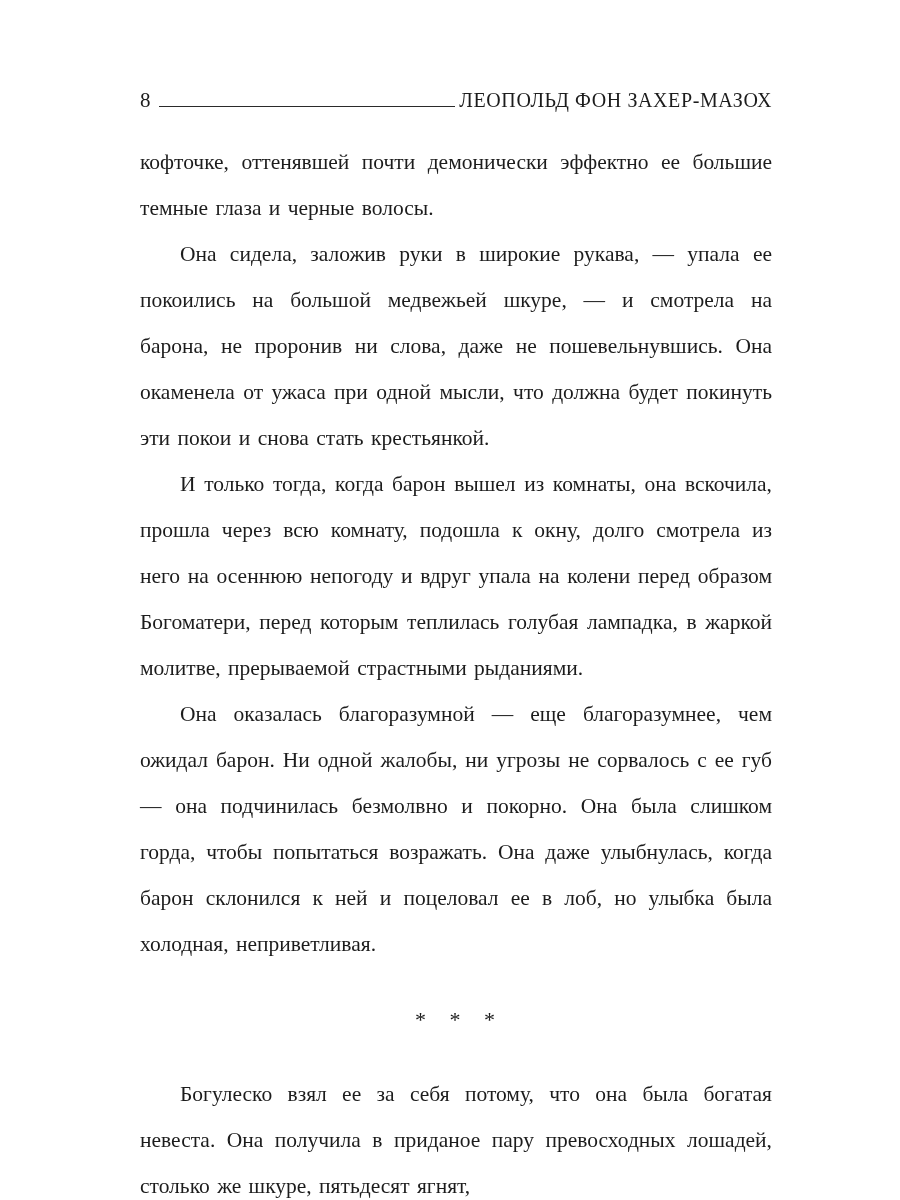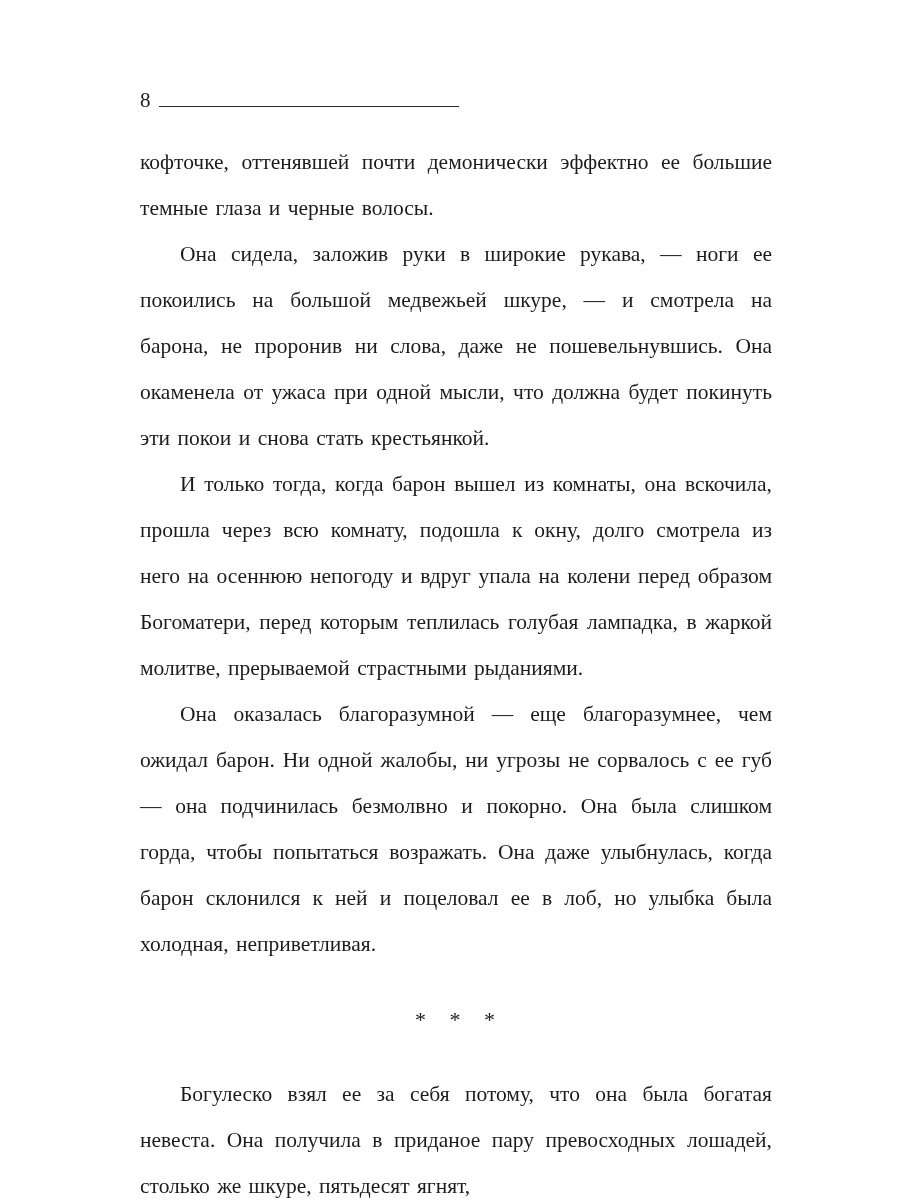--- a/index.html
+++ b/index.html
@@ -78,27 +78,28 @@
   }
 </style>
 </head>
 <body>
 
 <main class="page">
 
   <header class="page-header">
     <span class="page-number">8</span>
     <span class="header-rule"></span>
+    <span class="running-title">ЛЕОПОЛЬД ФОН ЗАХЕР-МАЗОХ</span>
   </header>
 
   <section class="page-body">
 
     <p class="continuation">кофточке, оттенявшей почти демонически эффектно ее большие темные глаза и черные волосы.</p>
 
-    <p class="indent">Она сидела, заложив руки в широкие рукава, — ноги ее покоились на большой медвежьей шкуре, — и смотрела на барона, не проронив ни слова, даже не пошевельнувшись. Она окаменела от ужаса при одной мысли, что должна будет покинуть эти покои и снова стать крестьянкой.</p>
+    <p class="indent">Она сидела, заложив руки в широкие рукава, — упала ее покоились на большой медвежьей шкуре, — и смотрела на барона, не проронив ни слова, даже не пошевельнувшись. Она окаменела от ужаса при одной мысли, что должна будет покинуть эти покои и снова стать крестьянкой.</p>
 
 
     <p class="indent">И только тогда, когда барон вышел из комнаты, она вскочила, прошла через всю комнату, подошла к окну, долго смотрела из него на осеннюю непогоду и вдруг упала на колени перед образом Богоматери, перед которым теплилась голубая лампадка, в жаркой молитве, прерываемой страстными рыданиями.</p>
 
     <p class="indent">Она оказалась благоразумной — еще благоразумнее, чем ожидал барон. Ни одной жалобы, ни угрозы не сорвалось с ее губ — она подчинилась безмолвно и покорно. Она была слишком горда, чтобы попытаться возражать. Она даже улыбнулась, когда барон склонился к ней и поцеловал ее в лоб, но улыбка была холодная, неприветливая.</p>
 
     <div class="separator">* * *</div>
 
     <p class="indent">Богулеско взял ее за себя потому, что она была богатая невеста. Она получила в приданое пару превосходных лошадей, столько же шкуре, пятьдесят ягнят,</p>
 

